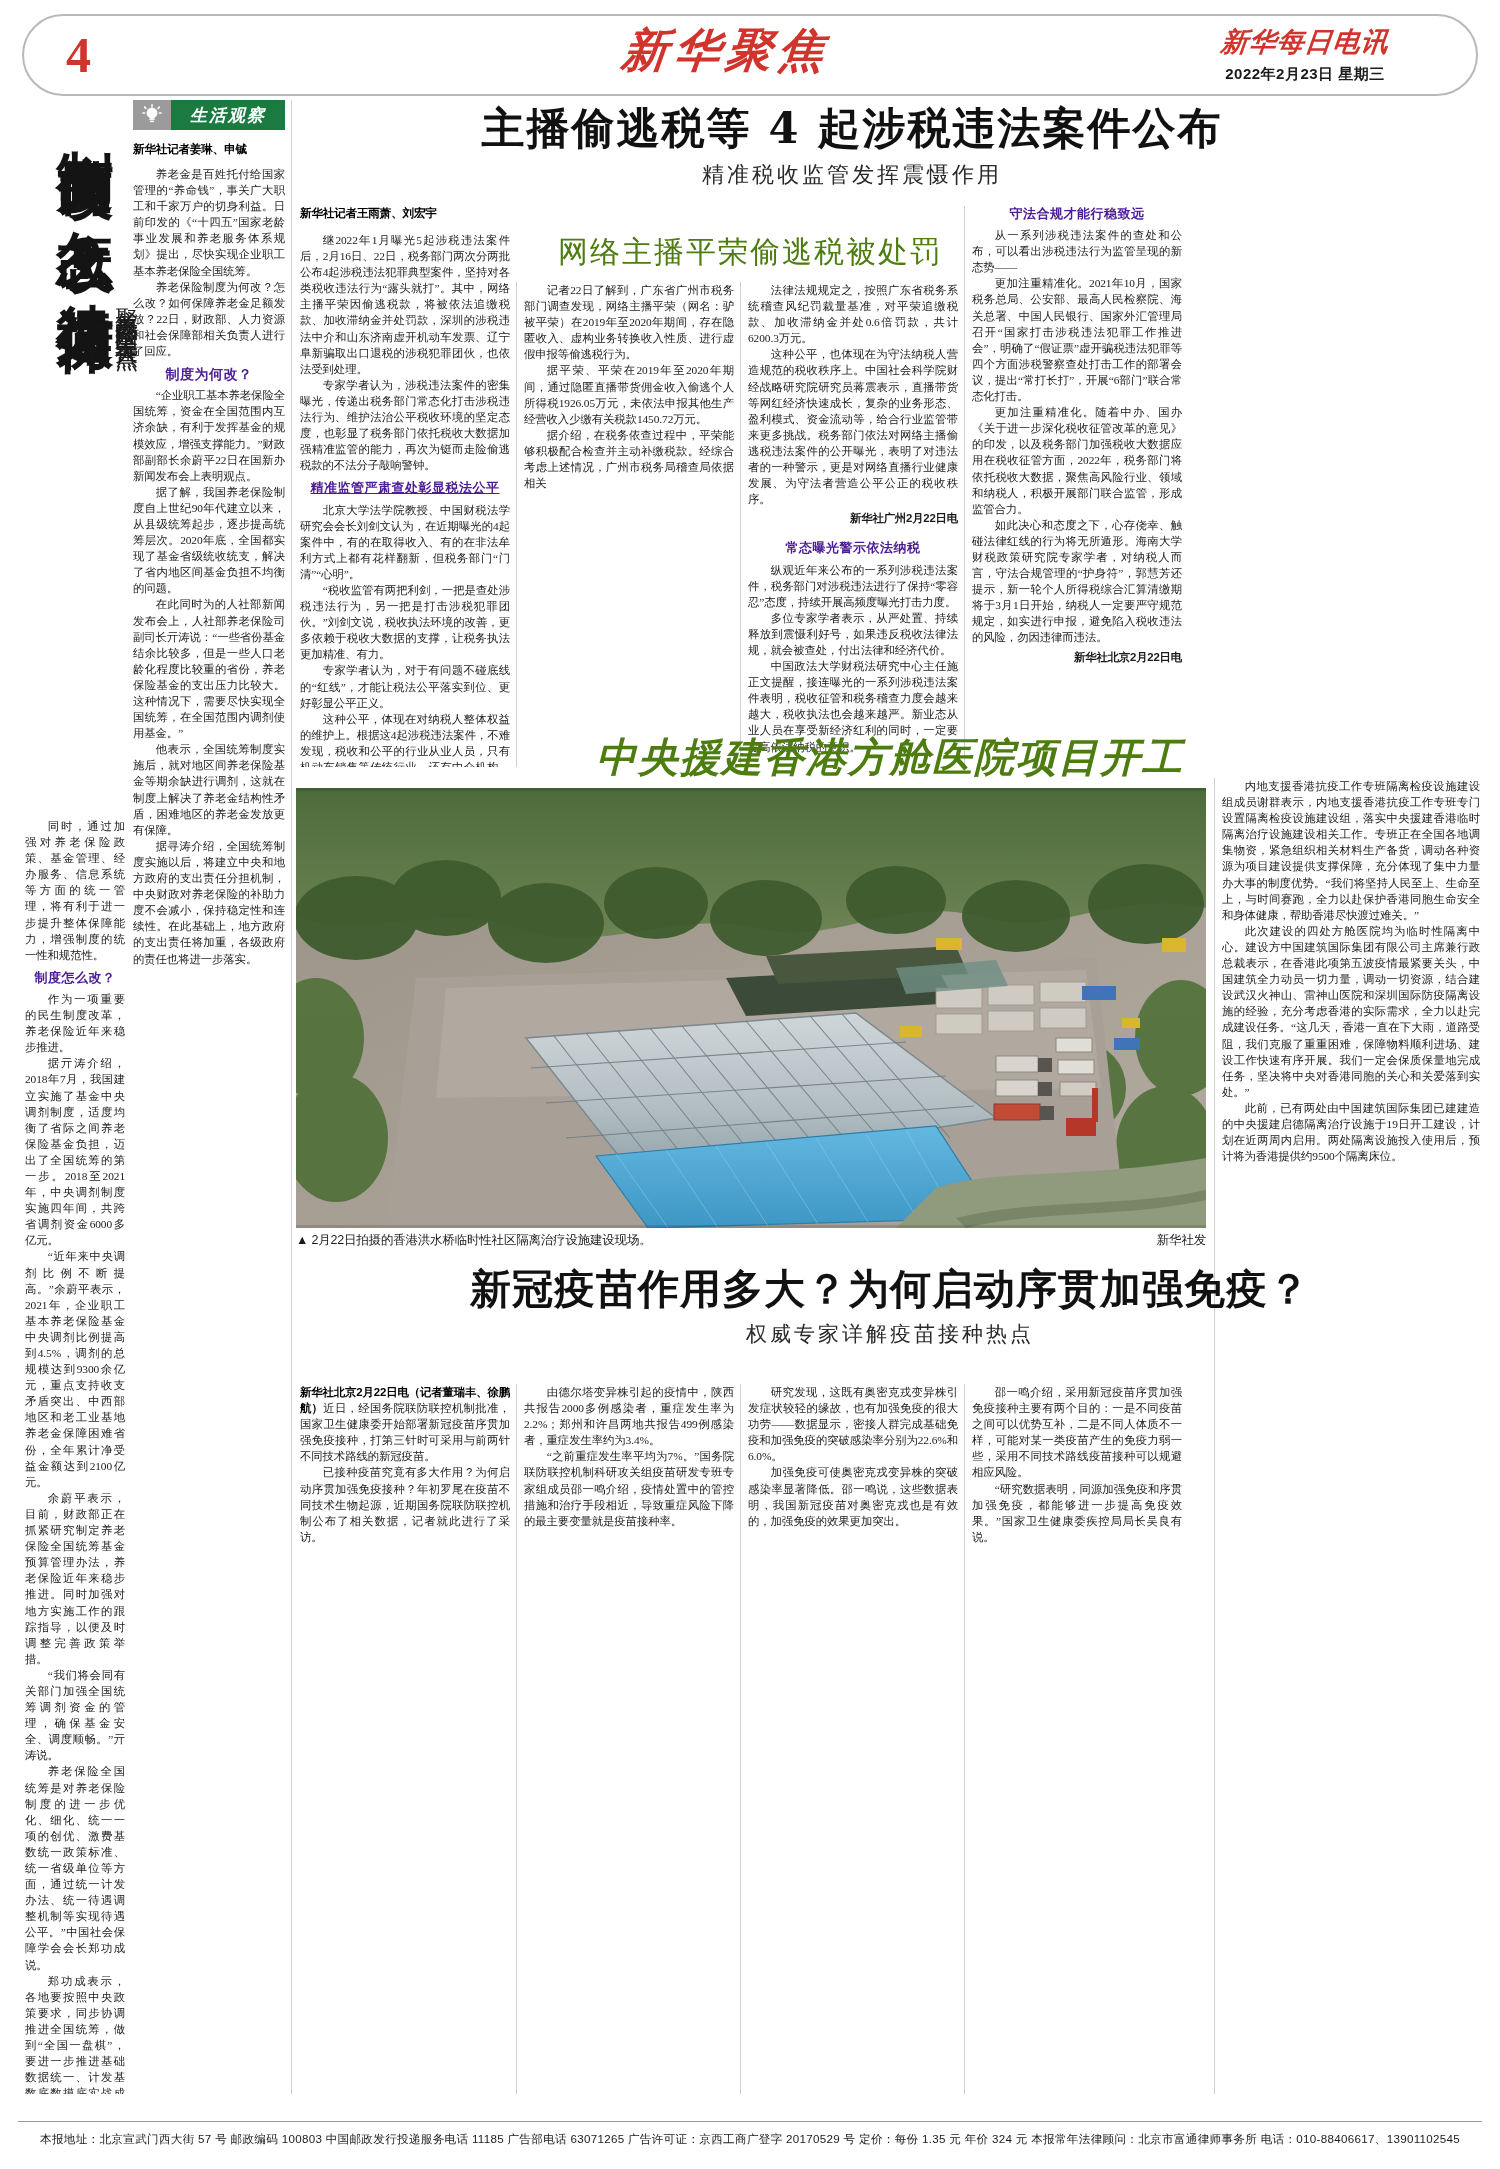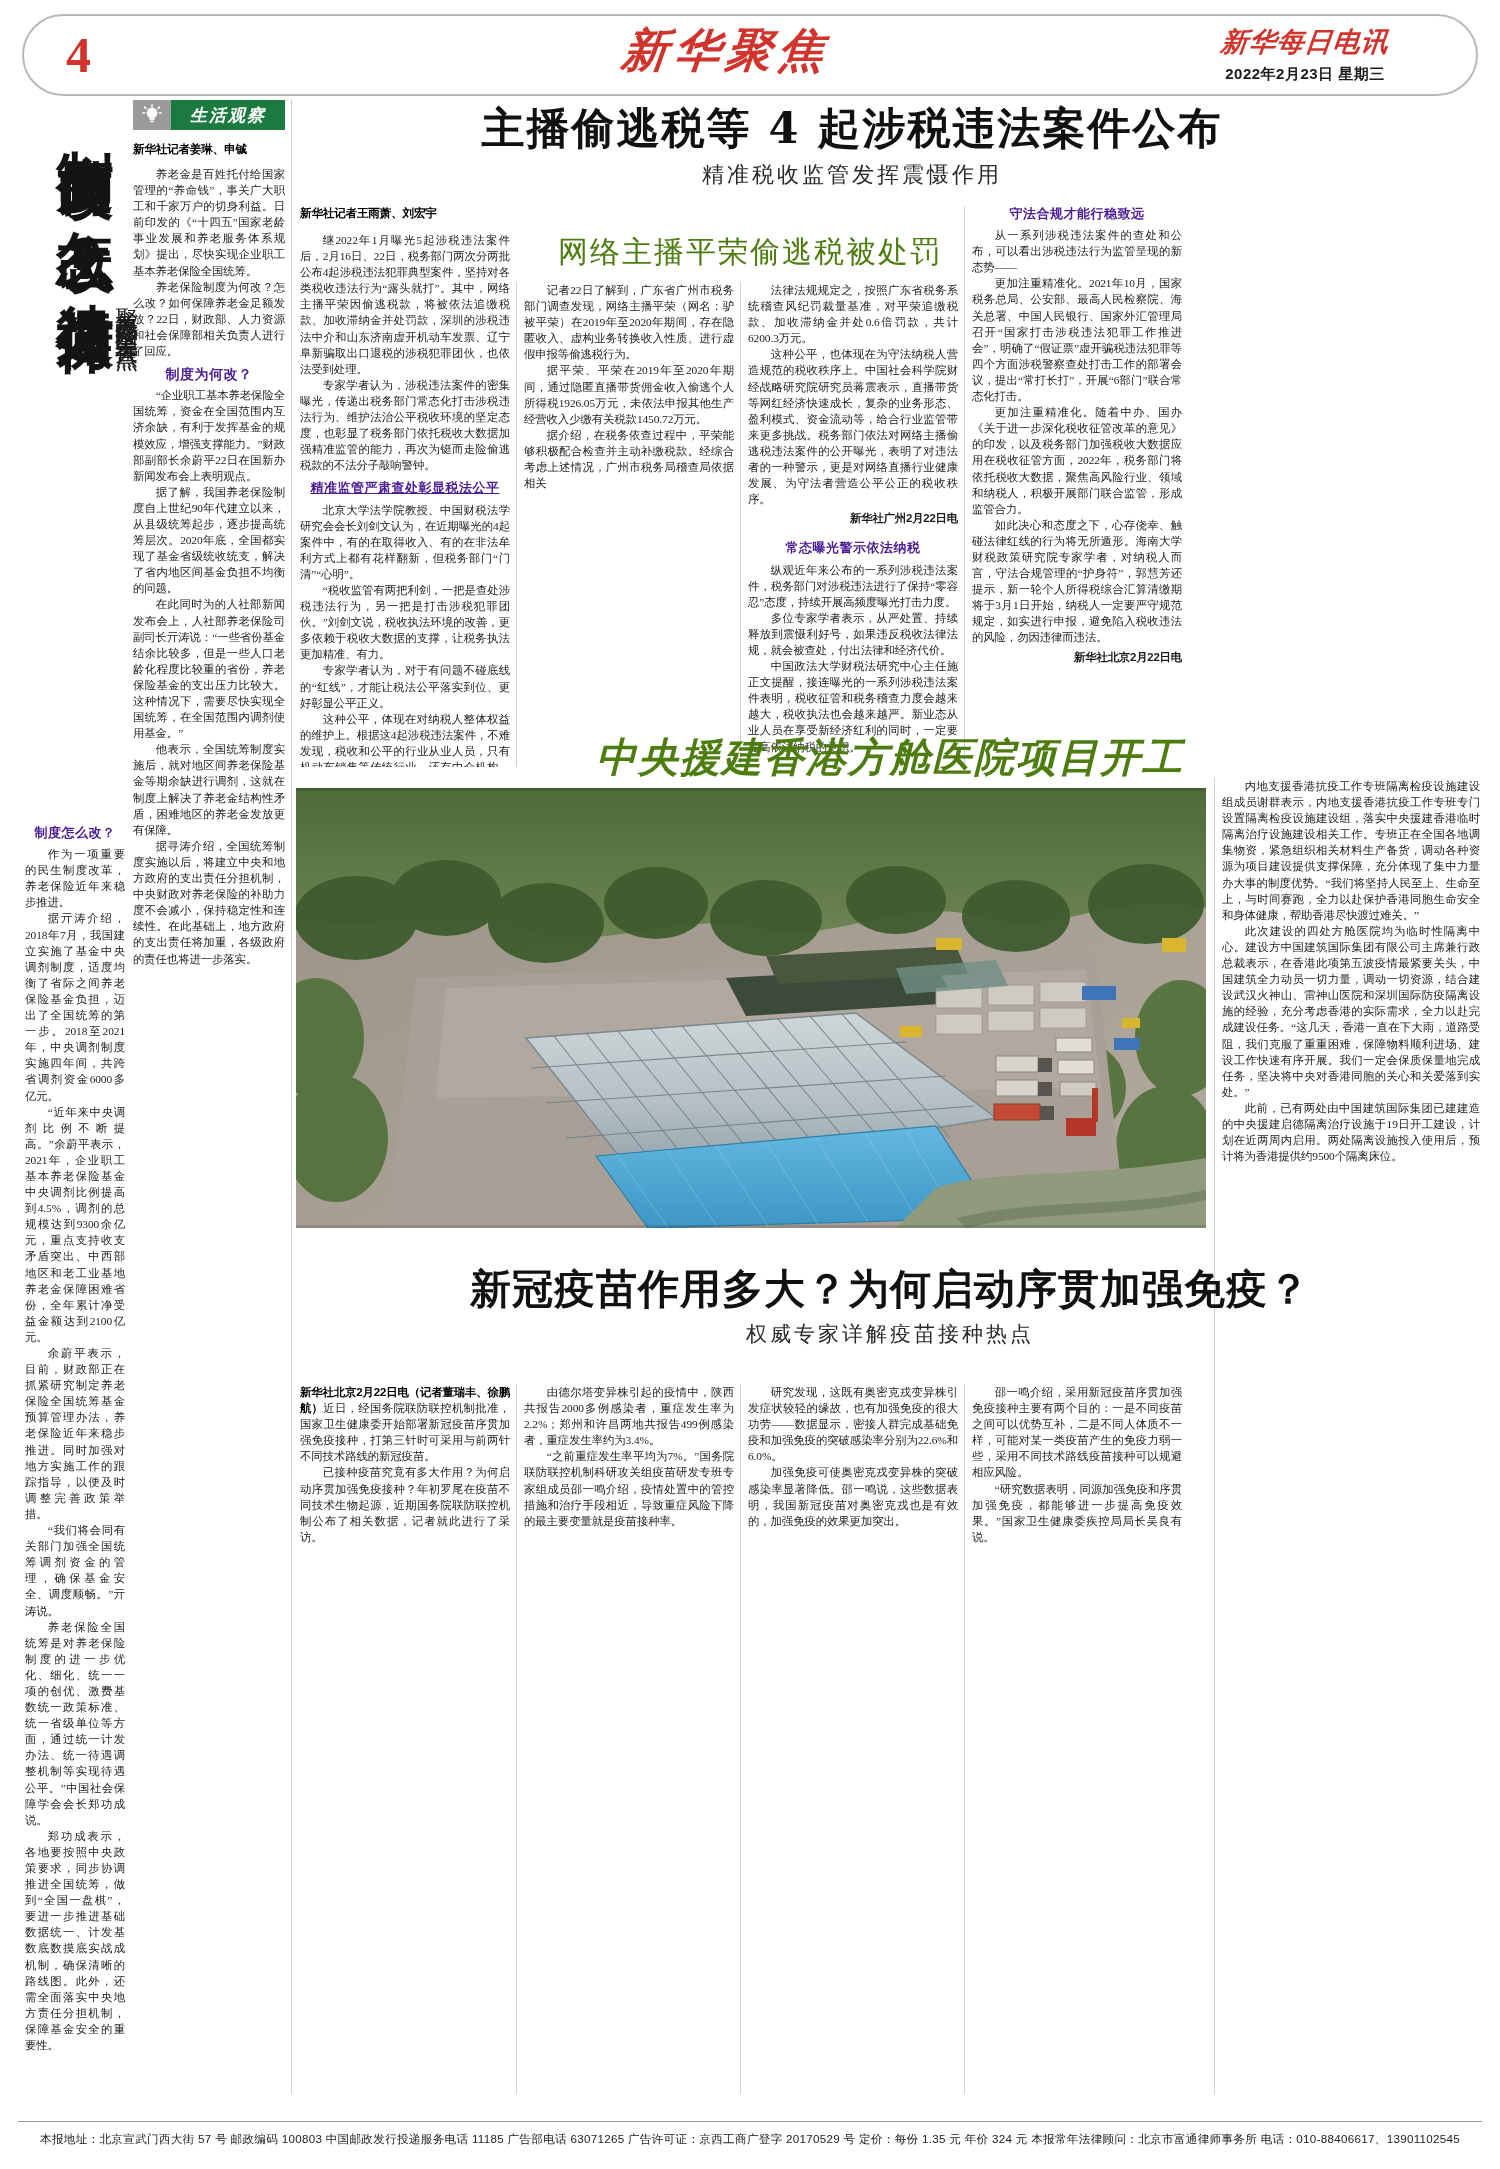--- a/index.html
+++ b/index.html
@@ -325,20 +325,21 @@
     <p>养老保险制度为何改？怎么改？如何保障养老金足额发放？22日，财政部、人力资源和社会保障部相关负责人进行了回应。</p>
     <div class="subhead">制度为何改？</div>
     <p>“企业职工基本养老保险全国统筹，资金在全国范围内互济余缺，有利于发挥基金的规模效应，增强支撑能力。”财政部副部长余蔚平22日在国新办新闻发布会上表明观点。</p>
     <p>据了解，我国养老保险制度自上世纪90年代建立以来，从县级统筹起步，逐步提高统筹层次。2020年底，全国都实现了基金省级统收统支，解决了省内地区间基金负担不均衡的问题。</p>
     <p>在此同时为的人社部新闻发布会上，人社部养老保险司副司长亓涛说：“一些省份基金结余比较多，但是一些人口老龄化程度比较重的省份，养老保险基金的支出压力比较大。这种情况下，需要尽快实现全国统筹，在全国范围内调剂使用基金。”</p>
     <p>他表示，全国统筹制度实施后，就对地区间养老保险基金等期余缺进行调剂，这就在制度上解决了养老金结构性矛盾，困难地区的养老金发放更有保障。</p>
     <p>据寻涛介绍，全国统筹制度实施以后，将建立中央和地方政府的支出责任分担机制，中央财政对养老保险的补助力度不会减小，保持稳定性和连续性。在此基础上，地方政府的支出责任将加重，各级政府的责任也将进一步落实。</p>
   </div>
 
   <div class="col ctext" style="left:25px; top:818px; width:100px; height:1276px; overflow:hidden;">
+    <p>同时，通过加强对养老保险政策、基金管理、经办服务、信息系统等方面的统一管理，将有利于进一步提升整体保障能力，增强制度的统一性和规范性。</p>
     <div class="subhead" style="font-size:13px;">制度怎么改？</div>
     <p>作为一项重要的民生制度改革，养老保险近年来稳步推进。</p>
     <p>据亓涛介绍，2018年7月，我国建立实施了基金中央调剂制度，适度均衡了省际之间养老保险基金负担，迈出了全国统筹的第一步。2018至2021年，中央调剂制度实施四年间，共跨省调剂资金6000多亿元。</p>
     <p>“近年来中央调剂比例不断提高。”余蔚平表示，2021年，企业职工基本养老保险基金中央调剂比例提高到4.5%，调剂的总规模达到9300余亿元，重点支持收支矛盾突出、中西部地区和老工业基地养老金保障困难省份，全年累计净受益金额达到2100亿元。</p>
     <p>余蔚平表示，目前，财政部正在抓紧研究制定养老保险全国统筹基金预算管理办法，养老保险近年来稳步推进。同时加强对地方实施工作的跟踪指导，以便及时调整完善政策举措。</p>
     <p>“我们将会同有关部门加强全国统筹调剂资金的管理，确保基金安全、调度顺畅。”亓涛说。</p>
     <p>养老保险全国统筹是对养老保险制度的进一步优化、细化、统一一项的创优、激费基数统一政策标准、统一省级单位等方面，通过统一计发办法、统一待遇调整机制等实现待遇公平。”中国社会保障学会会长郑功成说。</p>
     <p>郑功成表示，各地要按照中央政策要求，同步协调推进全国统筹，做到“全国一盘棋”，要进一步推进基础数据统一、计发基数底数摸底实战成机制，确保清晰的路线图。此外，还需全面落实中央地方责任分担机制，保障基金安全的重要性。</p>
 
   </div>
@@ -518,20 +519,24 @@
       <path d="M640,400 C700,380 780,392 910,370 L910,440 L600,440 Z" fill="#8f9b7c"></path>
       <path d="M660,430 C740,410 830,420 910,402 L910,412 C830,430 740,422 670,440 Z" fill="#6f7c5e" opacity="0.7"></path>
 
       <g opacity="0.12" fill="#000">
         <rect x="0" y="0" width="910" height="3"></rect>
         <rect x="0" y="437" width="910" height="3"></rect>
       </g>
     </svg>
   </div>
 
+  <div class="photo-caption">
+    <span>▲ 2月22日拍摄的香港洪水桥临时性社区隔离治疗设施建设现场。</span>
+    <span>新华社发</span>
+  </div>
 
   <div class="vrule" style="left:291px; top:778px; height:1316px;"></div>
 
   <div class="vrule" style="left:1214px; top:778px; height:1316px;"></div>
   <div class="col ctext" style="left:1222px; top:778px; width:258px; height:1312px; overflow:hidden;">
     <p>内地支援香港抗疫工作专班隔离检疫设施建设组成员谢群表示，内地支援香港抗疫工作专班专门设置隔离检疫设施建设组，落实中央援建香港临时隔离治疗设施建设相关工作。专班正在全国各地调集物资，紧急组织相关材料生产备货，调动各种资源为项目建设提供支撑保障，充分体现了集中力量办大事的制度优势。“我们将坚持人民至上、生命至上，与时间赛跑，全力以赴保护香港同胞生命安全和身体健康，帮助香港尽快渡过难关。”</p>
     <p>此次建设的四处方舱医院均为临时性隔离中心。建设方中国建筑国际集团有限公司主席兼行政总裁表示，在香港此项第五波疫情最紧要关头，中国建筑全力动员一切力量，调动一切资源，结合建设武汉火神山、雷神山医院和深圳国际防疫隔离设施的经验，充分考虑香港的实际需求，全力以赴完成建设任务。“这几天，香港一直在下大雨，道路受阻，我们克服了重重困难，保障物料顺利进场、建设工作快速有序开展。我们一定会保质保量地完成任务，坚决将中央对香港同胞的关心和关爱落到实处。”</p>
     <p>此前，已有两处由中国建筑国际集团已建建造的中央援建启德隔离治疗设施于19日开工建设，计划在近两周内启用。两处隔离设施投入使用后，预计将为香港提供约9500个隔离床位。</p>
   </div>
 

